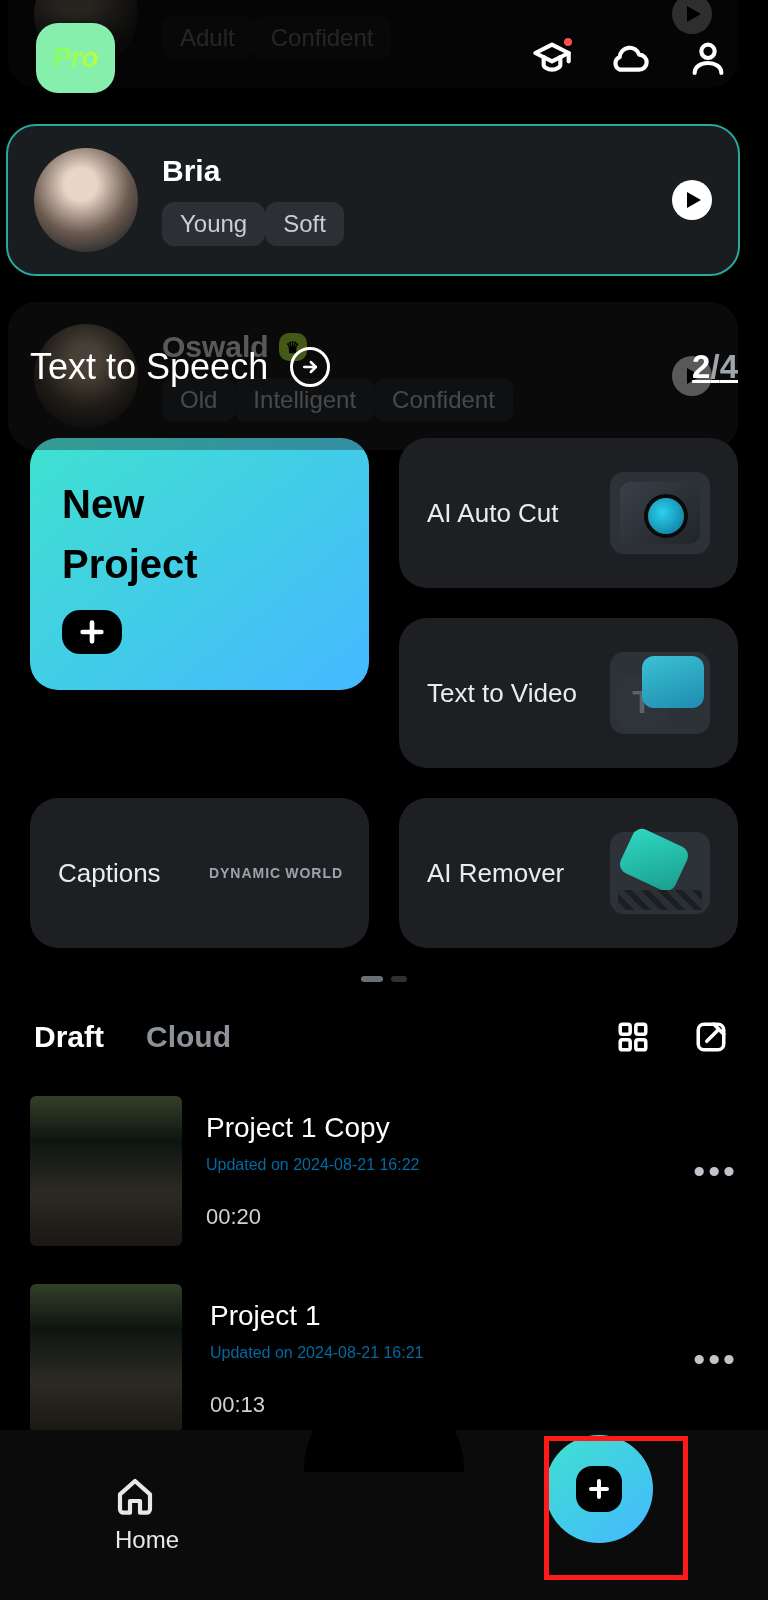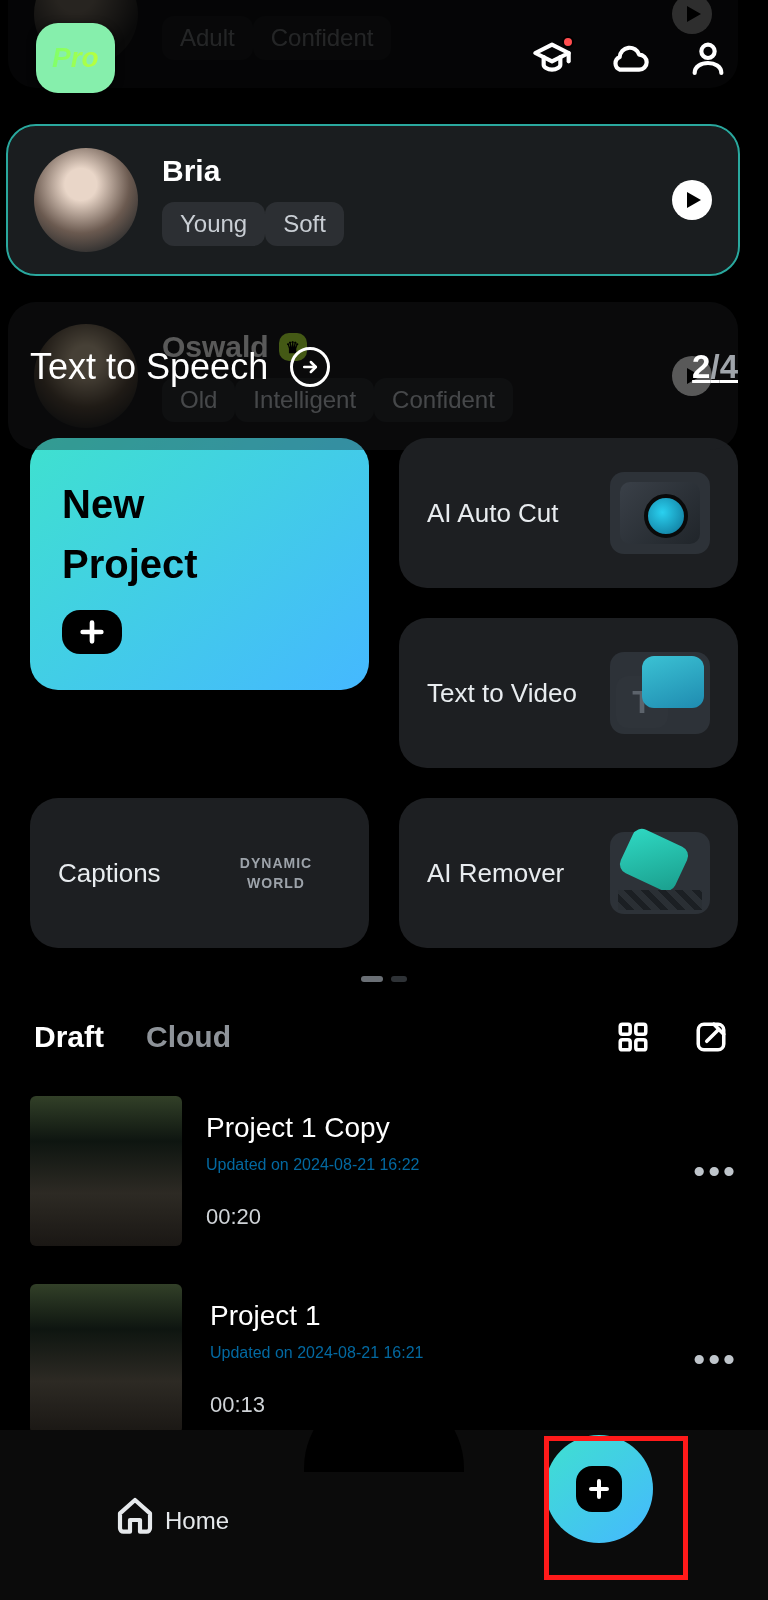--- a/index.html
+++ b/index.html
@@ -53,21 +53,21 @@
   .tool-thumb{width:100px;height:82px;border-radius:14px;background:#2d3238;position:relative;flex:none;}
   .new-project{grid-row:span 2;background:linear-gradient(140deg,var(--cyan1),var(--cyan2));color:#000;flex-direction:column;align-items:flex-start;justify-content:space-between;padding:36px 32px;height:252px;}
   .new-project .np-label{font-size:40px;font-weight:600;line-height:1.5;}
   .np-plus{width:60px;height:60px;background:#000;border-radius:18px;display:flex;align-items:center;justify-content:center;}
   .np-plus svg{stroke:#fff;stroke-width:4;width:28px;height:28px;stroke-linecap:round;}
   
   .thumb-autocut::before{content:"";position:absolute;inset:10px;background:linear-gradient(135deg,#3a4048,#20252a);border-radius:10px;}
   .thumb-autocut::after{content:"";position:absolute;left:34px;top:22px;width:36px;height:36px;border-radius:50%;background:radial-gradient(circle at 40% 40%,#2ad1f0,#0d6f92);border:4px solid #0a0a0a;}
   .thumb-t2v::before{content:"T";position:absolute;left:6px;bottom:6px;width:52px;height:52px;background:#2f343a;border-radius:12px;color:#5c636b;font-size:32px;font-weight:700;display:flex;align-items:center;justify-content:center;}
   .thumb-t2v::after{content:"";position:absolute;right:6px;top:4px;width:62px;height:52px;border-radius:12px;background:linear-gradient(160deg,#3bc2d4,#1f8bb0);}
-  .thumb-captions{display:flex;align-items:center;justify-content:center;flex-direction:column;gap:4px;color:#9da3aa;font-size:14px;font-weight:800;letter-spacing:1px;background:transparent;width:130px;}
+  .thumb-captions{display:flex;align-items:center;justify-content:center;gap:4px;color:#9da3aa;font-size:14px;font-weight:800;letter-spacing:1px;background:transparent;width:130px;}
   .thumb-remover::before{content:"";position:absolute;left:14px;top:4px;width:60px;height:48px;background:linear-gradient(140deg,#2fd9c3,#1a9d8c);border-radius:10px;transform:rotate(25deg);}
   .thumb-remover::after{content:"";position:absolute;left:8px;bottom:4px;right:8px;height:20px;background:repeating-linear-gradient(45deg,#2a2f34 0 6px,#1b1f23 6px 12px);}
   .pager{position:absolute;top:976px;left:0;right:0;display:flex;justify-content:center;gap:8px;}
   .pager span{width:22px;height:6px;background:#6a6f75;border-radius:3px;}
   .pager span.off{width:16px;background:#2e3236;}
   
   .drafts-head{position:absolute;top:1020px;left:34px;right:40px;display:flex;align-items:center;}
   .tab{font-size:30px;font-weight:600;color:var(--muted);margin-right:42px;cursor:pointer;}
   .tab.active{color:#fff;}
   .drafts-actions{margin-left:auto;display:flex;gap:44px;}
@@ -79,21 +79,21 @@
   .pthumb{width:152px;height:150px;border-radius:6px;background:#1b1b1b;background-size:cover;}
   .pthumb.t1{background:linear-gradient(180deg,#324028 0%,#0e1510 30%,#2d2a24 65%,#1a1714 100%);}
   .pinfo{flex:1;display:flex;flex-direction:column;gap:12px;}
   .ptitle{font-size:28px;font-weight:500;}
   .pmeta{font-size:16px;color:#0369a1;}
   .plen{font-size:22px;color:#cfd3d7;margin-top:18px;}
   .pmore{font-size:34px;color:#bfc5cb;letter-spacing:3px;cursor:pointer;line-height:0;}
   
   .bottombar{position:absolute;bottom:0;left:0;right:0;height:170px;background:#0b0b0b;display:flex;align-items:center;justify-content:space-around;z-index:30;}
   .bottombar::before{content:"";position:absolute;top:-42px;left:50%;transform:translateX(-50%);width:160px;height:84px;border-radius:80px 80px 0 0;background:#000;}
-  .nav-item{display:flex;flex-direction:row;align-items:flex-end;gap:10px;color:#e6e9ec;font-size:24px;cursor:pointer;width:200px;}
+  .nav-item{display:flex;flex-direction:column;align-items:flex-start;gap:10px;color:#e6e9ec;font-size:24px;cursor:pointer;width:200px;}
   .nav-item svg{width:40px;height:40px;stroke:#e6e9ec;stroke-width:2.5;fill:none;stroke-linecap:round;stroke-linejoin:round;}
   .nav-item.dimmed{color:#9da3aa;}
   .nav-item.dimmed svg{stroke:#9da3aa;}
   .center-fab{width:108px;height:108px;border-radius:50%;background:linear-gradient(140deg,var(--cyan1),var(--cyan2));display:flex;align-items:center;justify-content:center;position:relative;top:-26px;cursor:pointer;}
   .center-fab .inner{width:46px;height:46px;background:#000;border-radius:16px;display:flex;align-items:center;justify-content:center;}
   .center-fab .inner svg{width:24px;height:24px;stroke:#fff;stroke-width:4;stroke-linecap:round;}
   .highlight-box{position:absolute;border:5px solid #ff1a1a;pointer-events:none;z-index:40;bottom:20px;right:80px;width:144px;height:144px;}
 </style>
 </head>
 <body>

